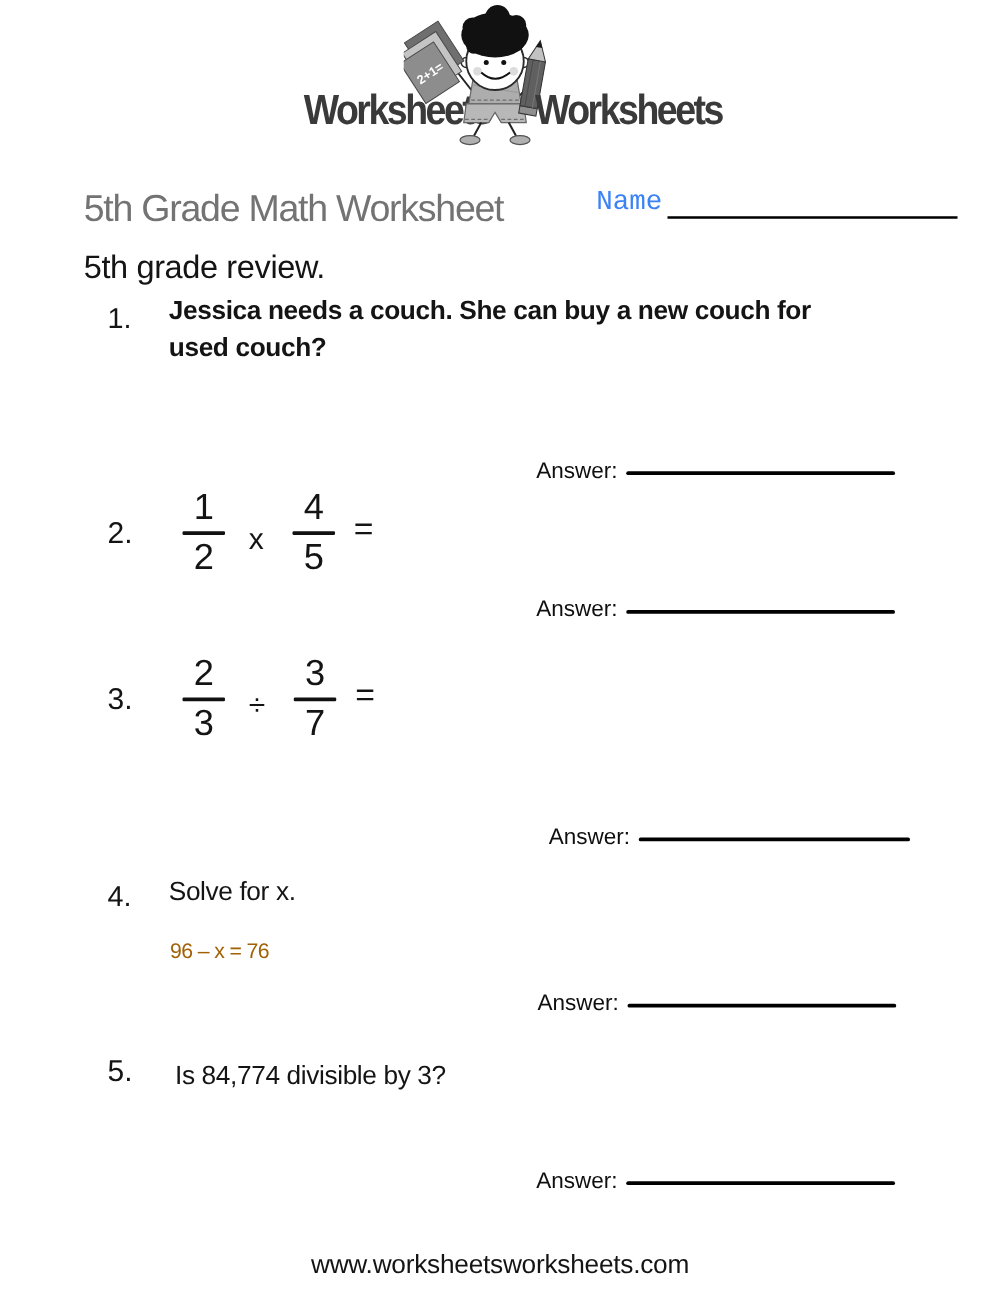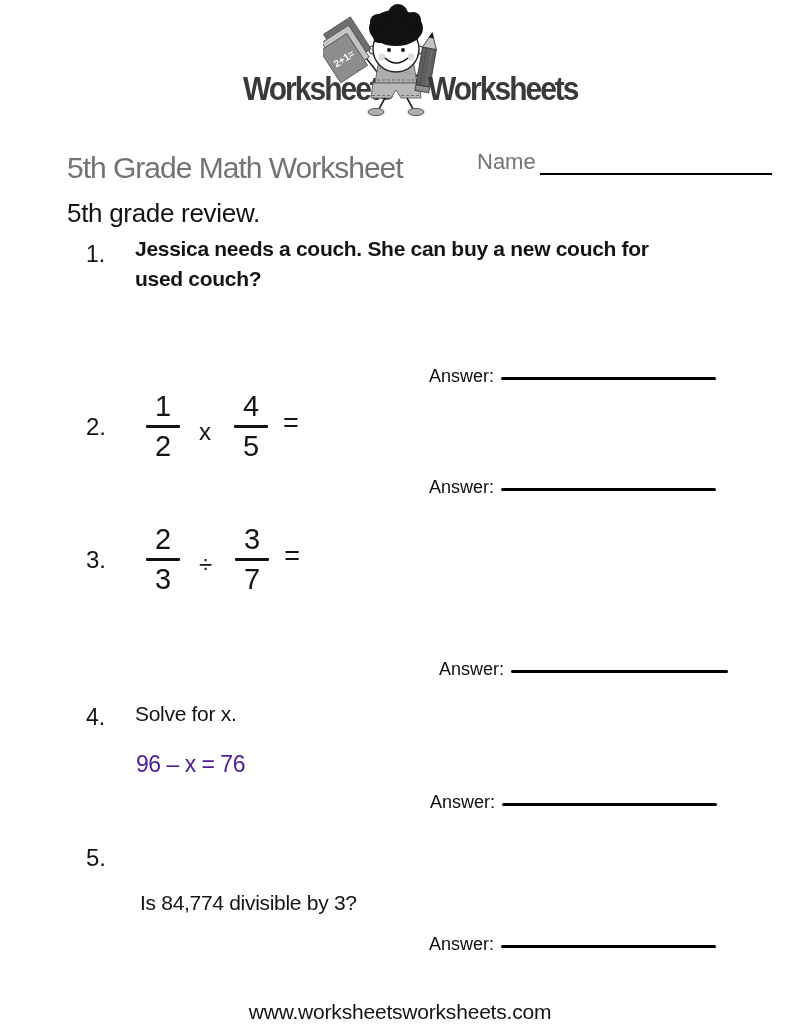--- a/index.html
+++ b/index.html
@@ -9,27 +9,27 @@
   }
   .abs{position:absolute;}
   
   .logo-text{
     position:absolute;font-weight:bold;font-size:30px;letter-spacing:-2px;
     color:#3a3a3a;transform:scaleY(1.12);transform-origin:top left;white-space:nowrap;
   }
   
   .title{position:absolute;font-size:30px;letter-spacing:-1px;color:#737373;white-space:nowrap;}
   .namerow{position:absolute;display:flex;align-items:flex-end;gap:4px;}
-  .name-label{font-size:22px;line-height:27px;color:#737373;}
+  .name-label{font-size:22px;line-height:27px;color:#3b82f6;font-family:Liberation Mono, monospace;}
   .name-line{width:232px;height:0;border-bottom:2px solid #000;}
   .subtitle{position:absolute;font-size:26px;letter-spacing:-0.3px;color:#141414;}
   
   .pnum-abs{position:absolute;font-size:23px;color:#141414;}
   .ptext{position:absolute;font-size:21px;letter-spacing:-0.3px;line-height:30px;color:#141414;}
-  .equation{position:absolute;font-size:23px;letter-spacing:-0.5px;color:#4c1d95;white-space:nowrap;}
+  .equation{position:absolute;font-size:17px;letter-spacing:-0.5px;color:#a16207;white-space:nowrap;}
   .fracrow{position:absolute;display:flex;align-items:center;color:#141414;}
   .pnum{font-size:24px;width:26px;margin-right:31px;}
   .frac{display:flex;flex-direction:column;align-items:center;width:40px;}
   .fnum,.fden{font-size:29px;line-height:31px;}
   .fbar{width:34px;height:3px;background:#111;margin:3px 0;border-radius:1px;}
   .fop{font-size:24px;margin:10px 20px 0 16px;}
   .feq{font-size:27px;margin-left:12px;margin-top:-6px;}
   
   .ansrow{position:absolute;display:flex;align-items:center;gap:7px;}
   .anslabel{font-size:18px;color:#0f0f0f;}
@@ -166,20 +166,20 @@
 <div class="pnum-abs" style="left:86px;top:704px;">4.</div>
 <div class="ptext" style="left:135px;top:699px;">Solve for x.</div>
 <div class="equation" style="left:136px;top:751px;">96 – x = 76</div>
 
 <div class="ansrow" style="left:430px;top:792px;">
   <span class="anslabel">Answer:</span>
   <span class="ansline" style="width:215px;"></span>
 </div>
 
 <div class="pnum-abs" style="left:86px;top:844px;font-size:24px;">5.</div>
-<div class="ptext" style="left:140px;top:846px;margin-top:42px;">Is 84,774 divisible by 3?</div>
+<div class="ptext" style="left:140px;top:846px;">Is 84,774 divisible by 3?</div>
 
 <div class="ansrow" style="left:429px;top:934px;">
   <span class="anslabel">Answer:</span>
   <span class="ansline" style="width:215px;"></span>
 </div>
 
 <div class="footer">www.worksheetsworksheets.com</div>
 
 </body></html>

